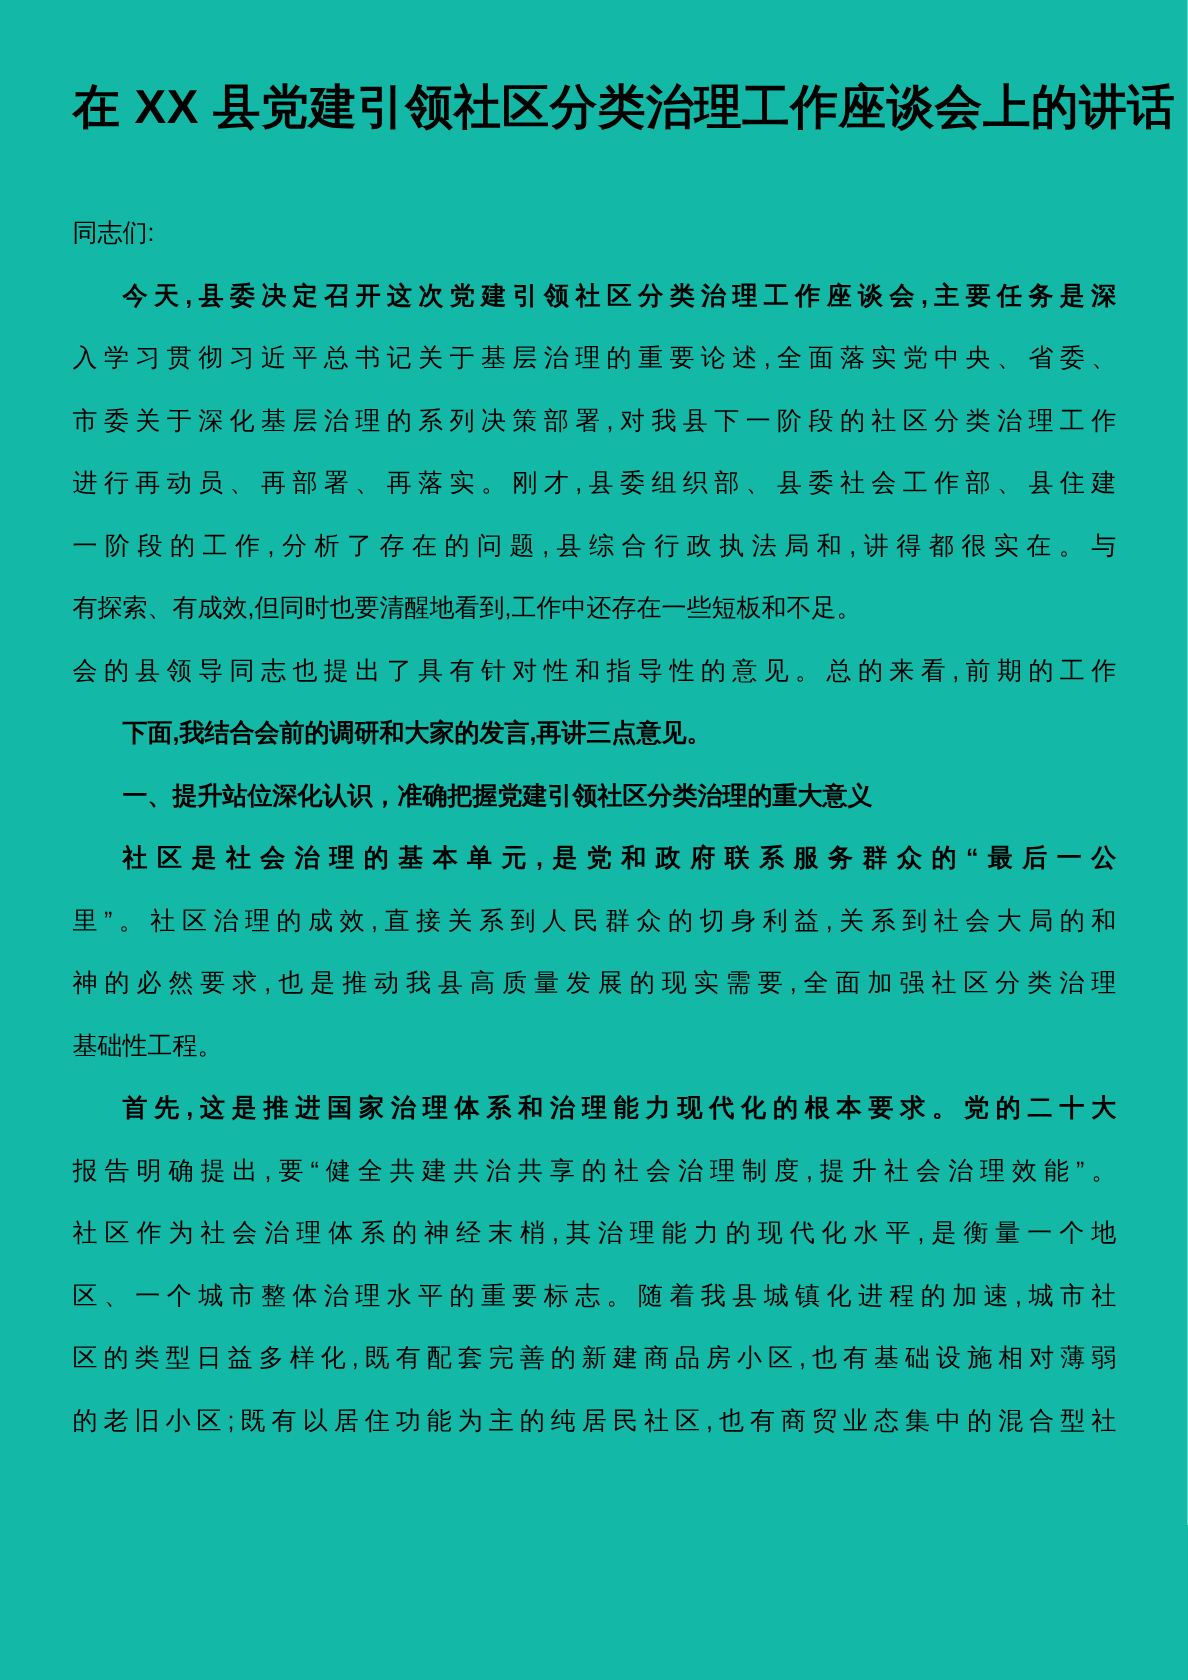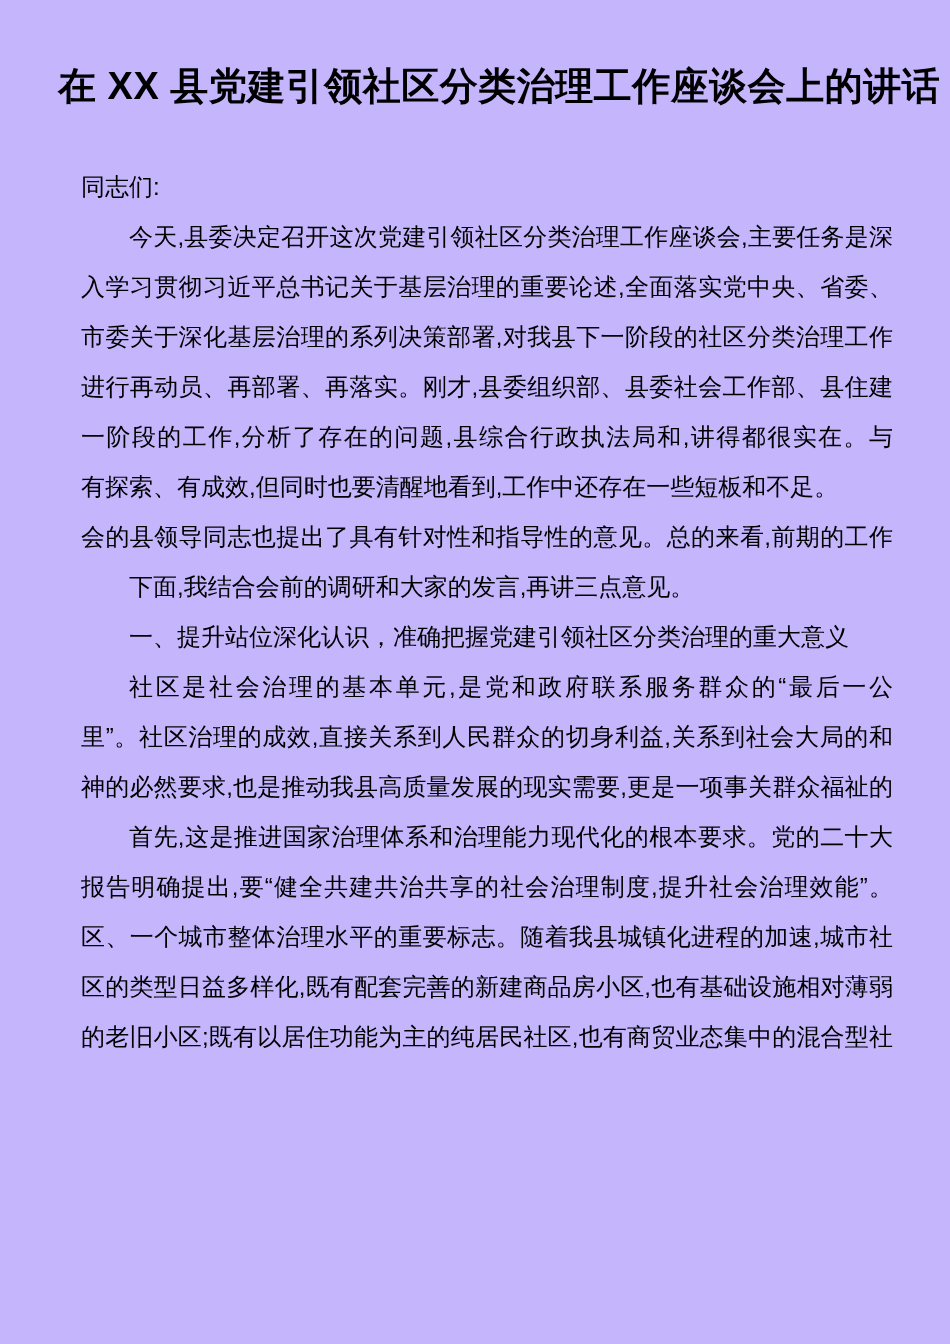--- a/index.html
+++ b/index.html
@@ -12,47 +12,47 @@
     background: #ffffff;
     color: #000000;
     font-family: "Liberation Sans", "DejaVu Sans", sans-serif;
     overflow: hidden;
   }
   .page {
     box-sizing: border-box;
     width: 950px;
     height: 1344px;
     padding: 62px 57px 0 58px;
-    background: #c4b5fd;
+    background: #14b8a6;
   }
   .title {
     margin: 0;
     font-size: 38px;
     line-height: 48px;
     font-weight: 700;
     text-align: center;
     letter-spacing: 0.5px;
     white-space: nowrap;
   }
   .doc-body {
     margin-top: 52px;
-    font-size: 24px;
-    margin-left: 23px;
+    font-size: 20px;
   }
   .para {
     margin: 0;
   }
   .line {
     height: 50px;
     line-height: 50px;
     text-align: justify;
     text-align-last: justify;
   }
   .line.indent {
     text-indent: 2em;
+    font-weight: bold;
   }
   .line.para-end {
     text-align-last: left;
   }
 </style>
 </head>
 <body>
 
 <div class="page">
   <h1 class="title">在 XX 县党建引领社区分类治理工作座谈会上的讲话</h1>
@@ -71,23 +71,25 @@
       </div>
       <div class="para body">
         <div class="line indent para-end">下面,我结合会前的调研和大家的发言,再讲三点意见。</div>
       </div>
       <div class="para heading">
         <div class="line indent para-end">一、提升站位深化认识，准确把握党建引领社区分类治理的重大意义</div>
       </div>
       <div class="para body">
         <div class="line indent">社区是社会治理的基本单元,是党和政府联系服务群众的“最后一公</div>
         <div class="line">里”。社区治理的成效,直接关系到人民群众的切身利益,关系到社会大局的和</div>
-        <div class="line">神的必然要求,也是推动我县高质量发展的现实需要,更是一项事关群众福祉的</div>
+        <div class="line">神的必然要求,也是推动我县高质量发展的现实需要,全面加强社区分类治理</div>
+        <div class="line para-end">基础性工程。</div>
       </div>
       <div class="para body">
         <div class="line indent">首先,这是推进国家治理体系和治理能力现代化的根本要求。党的二十大</div>
         <div class="line">报告明确提出,要“健全共建共治共享的社会治理制度,提升社会治理效能”。</div>
+        <div class="line">社区作为社会治理体系的神经末梢,其治理能力的现代化水平,是衡量一个地</div>
         <div class="line">区、一个城市整体治理水平的重要标志。随着我县城镇化进程的加速,城市社</div>
         <div class="line">区的类型日益多样化,既有配套完善的新建商品房小区,也有基础设施相对薄弱</div>
         <div class="line">的老旧小区;既有以居住功能为主的纯居民社区,也有商贸业态集中的混合型社</div>
       </div>
     </div>
 </div>
 
 </body></html>

